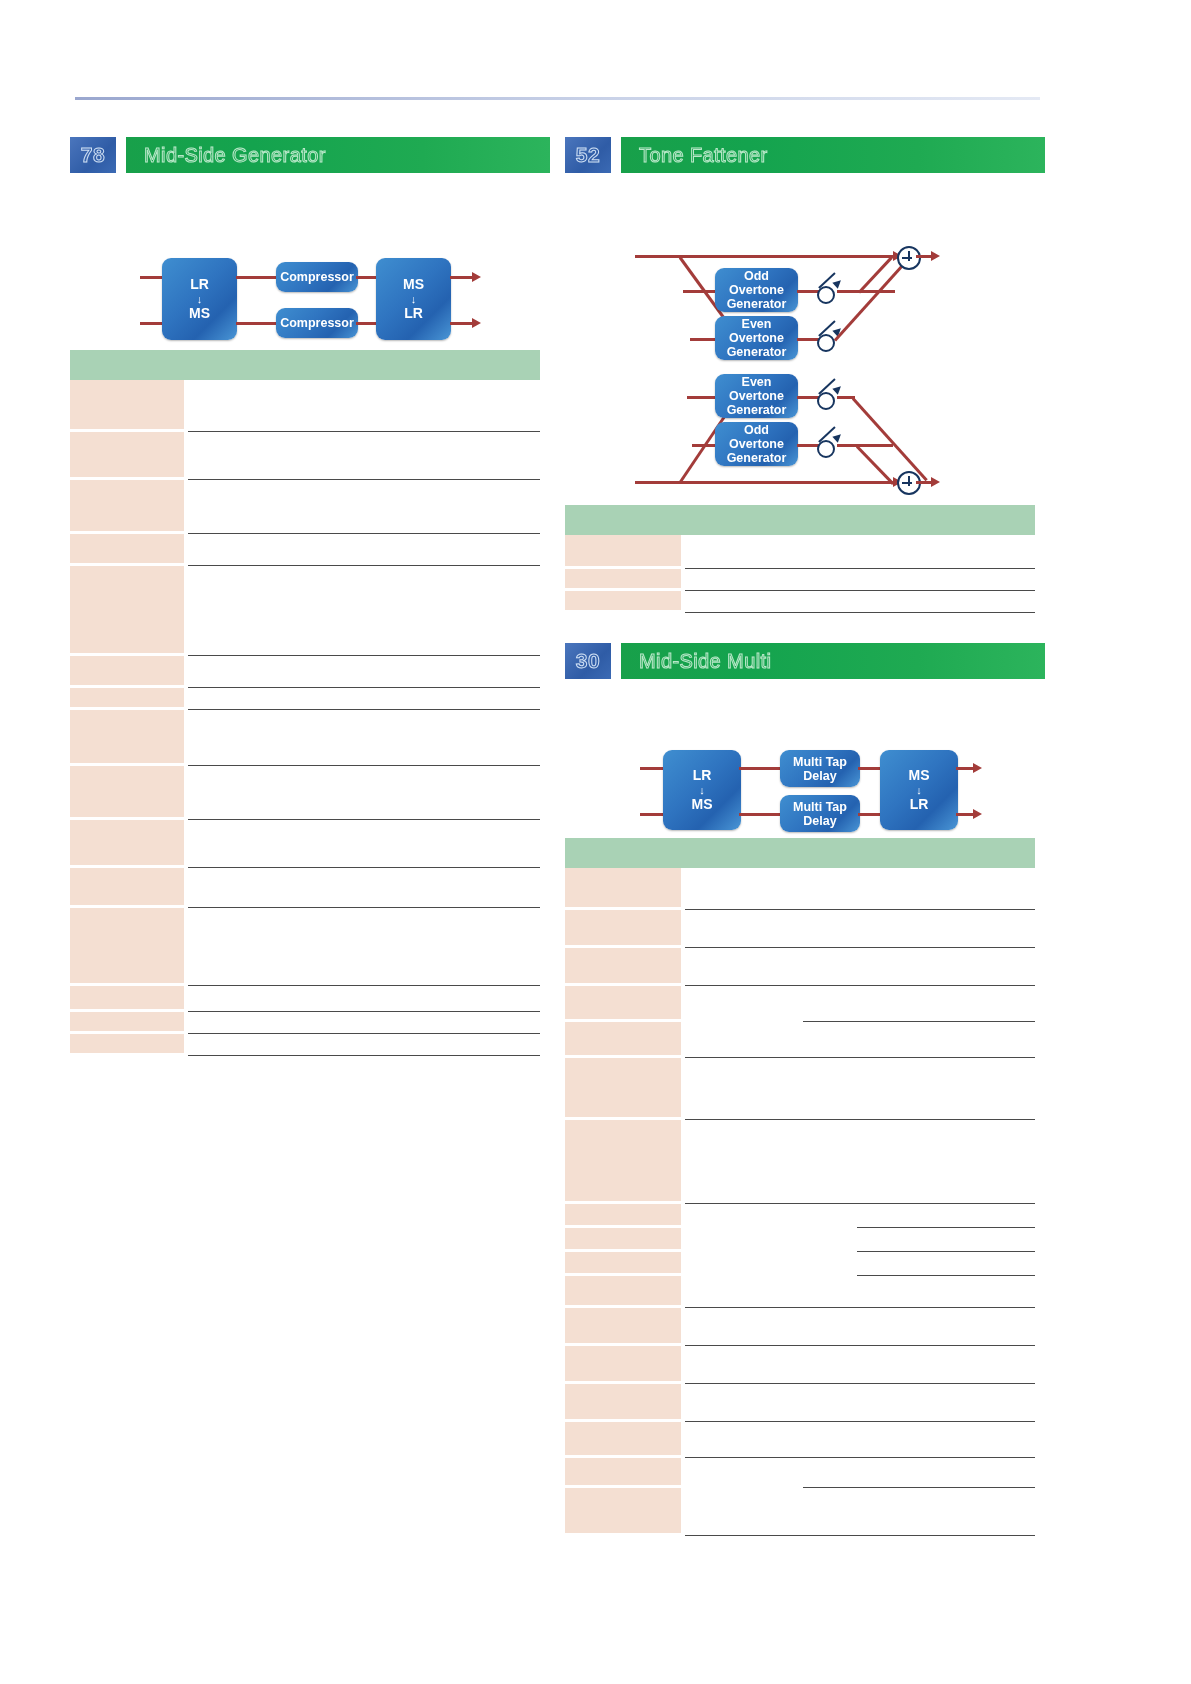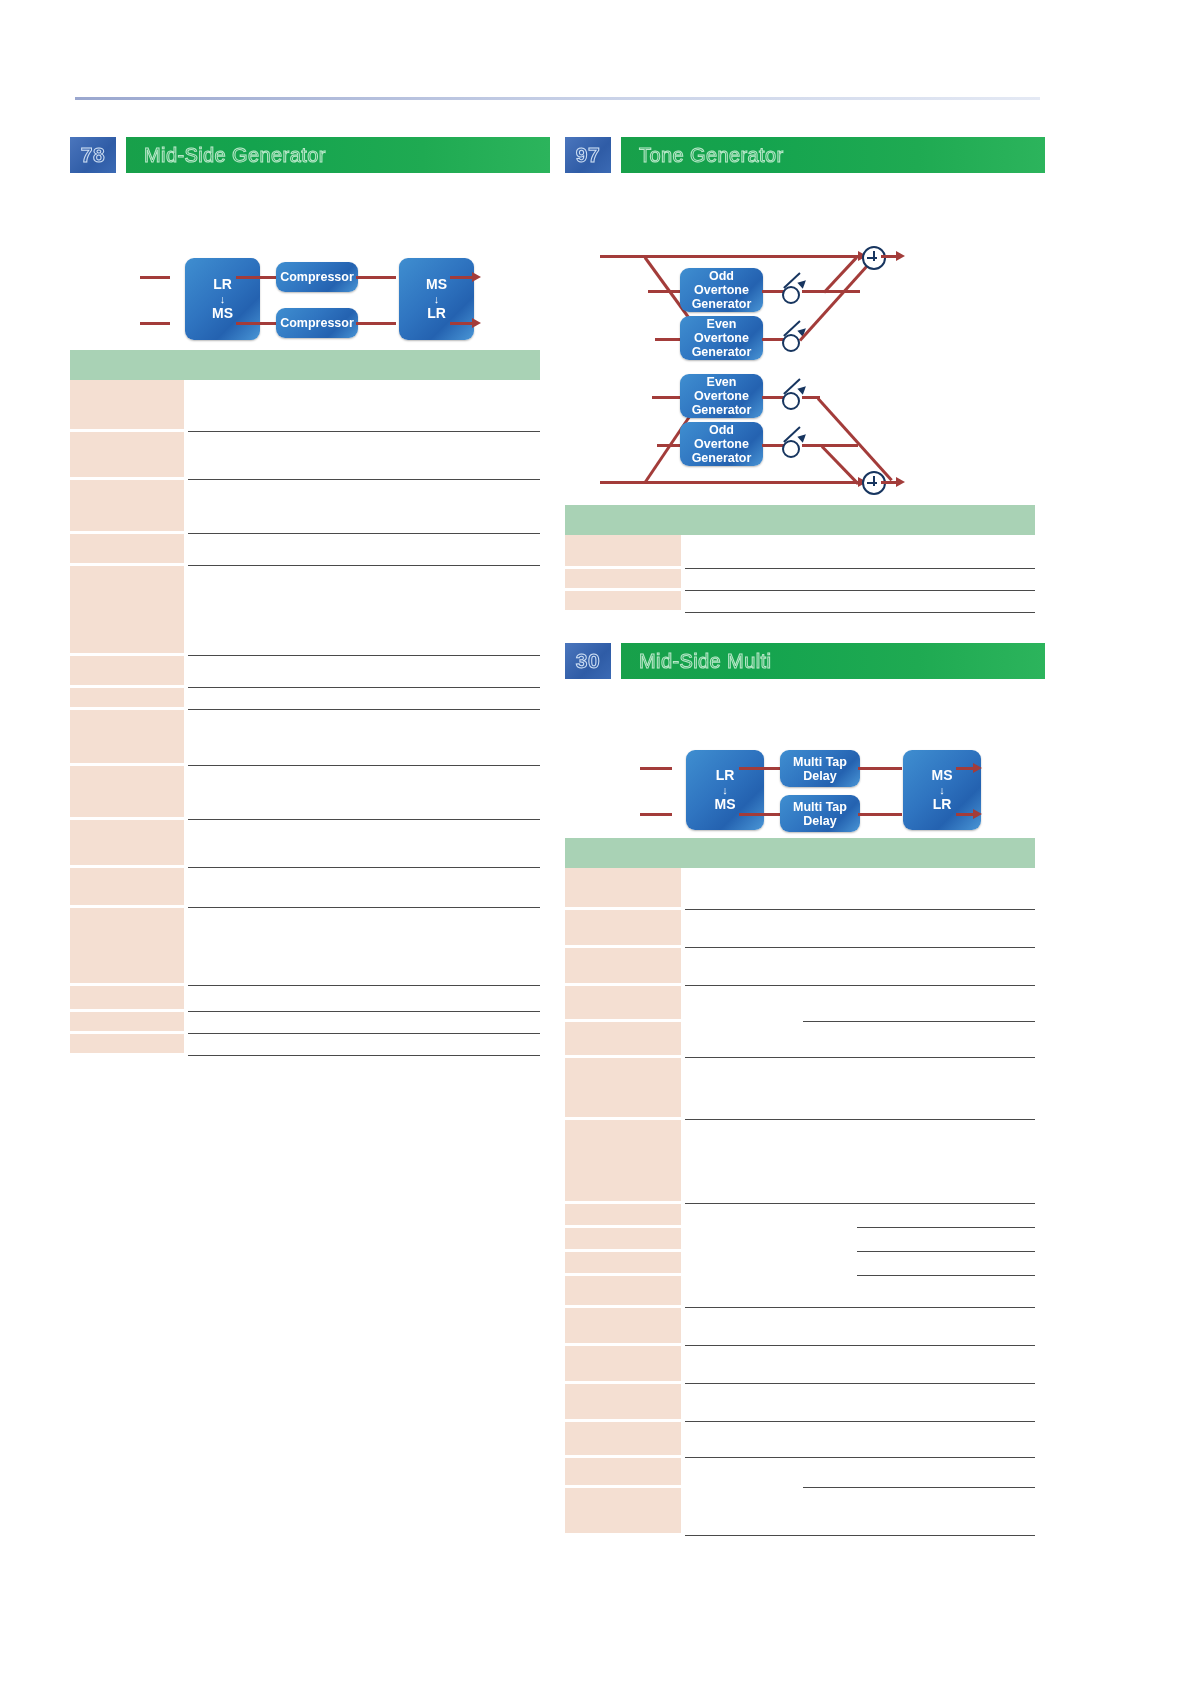--- a/index.html
+++ b/index.html
@@ -40,21 +40,21 @@
   
   .diagram{position:absolute;}
   .dgm-box{
     position:absolute;border-radius:9px;
     background:linear-gradient(135deg,#3f8ed0 0%,#2f74c0 45%,#2462b0 72%,#4a96d6 100%);
     box-shadow:0 1px 2px rgba(0,0,0,.28);
     display:flex;flex-direction:column;align-items:center;justify-content:center;
     color:#fff;font-weight:700;line-height:1.12;text-align:center;
     font-size:12.5px;
   }
-  .dgm-box.big{font-size:14px;margin-left:23px;}
+  .dgm-box.big{font-size:14px;}
   .dgm-box .arrow-dn{font-size:11px;line-height:1;margin:1px 0;}
   .wire{position:absolute;background:#a33c3a;height:3px;}
   .wire-d{position:absolute;height:3px;background:#a33c3a;transform-origin:0 50%;}
   .arrowhead{
     position:absolute;width:0;height:0;
     border-top:5px solid transparent;border-bottom:5px solid transparent;
     border-left:9px solid #a33c3a;
   }
   .sum-node{
     position:absolute;width:20px;height:20px;border-radius:50%;
@@ -208,28 +208,28 @@
         </div>
         <div class="trow" style="height: 22px;">
           <div class="tcell-l"></div>
           <div class="tcell-r"></div>
         </div>
       </div>
   </div>
 
   <div class="sec-head" style="left:565px;top:137px;width:480px;">
     <div class="sec-num">
-      <span>97</span>
+      <span>52</span>
     </div>
     <div class="sec-bar">
-      <div class="sec-title">Tone Generator</div>
-    </div>
-  </div>
-
-  <div class="diagram" style="left:600px;top:245px;width:320px;height:250px;">
+      <div class="sec-title">Tone Fattener</div>
+    </div>
+  </div>
+
+  <div class="diagram" style="left:635px;top:245px;width:320px;height:250px;">
 
     <div class="wire" style="left:0px;top:10px;width:272px;"></div>
     <div class="arrowhead" style="left:258px;top:6px;"></div>
     <div class="wire-d" style="left:45px;top:11px;width:106px;transform:rotate(54deg);"></div>
     <div class="wire" style="left:48px;top:45px;width:35px;"></div>
     <div class="wire" style="left:55px;top:93px;width:28px;"></div>
 
     <div class="dgm-box" style="left:80px;top:23px;width:83px;height:44px;">
       <div>Odd</div>
       <div>Overtone</div>

